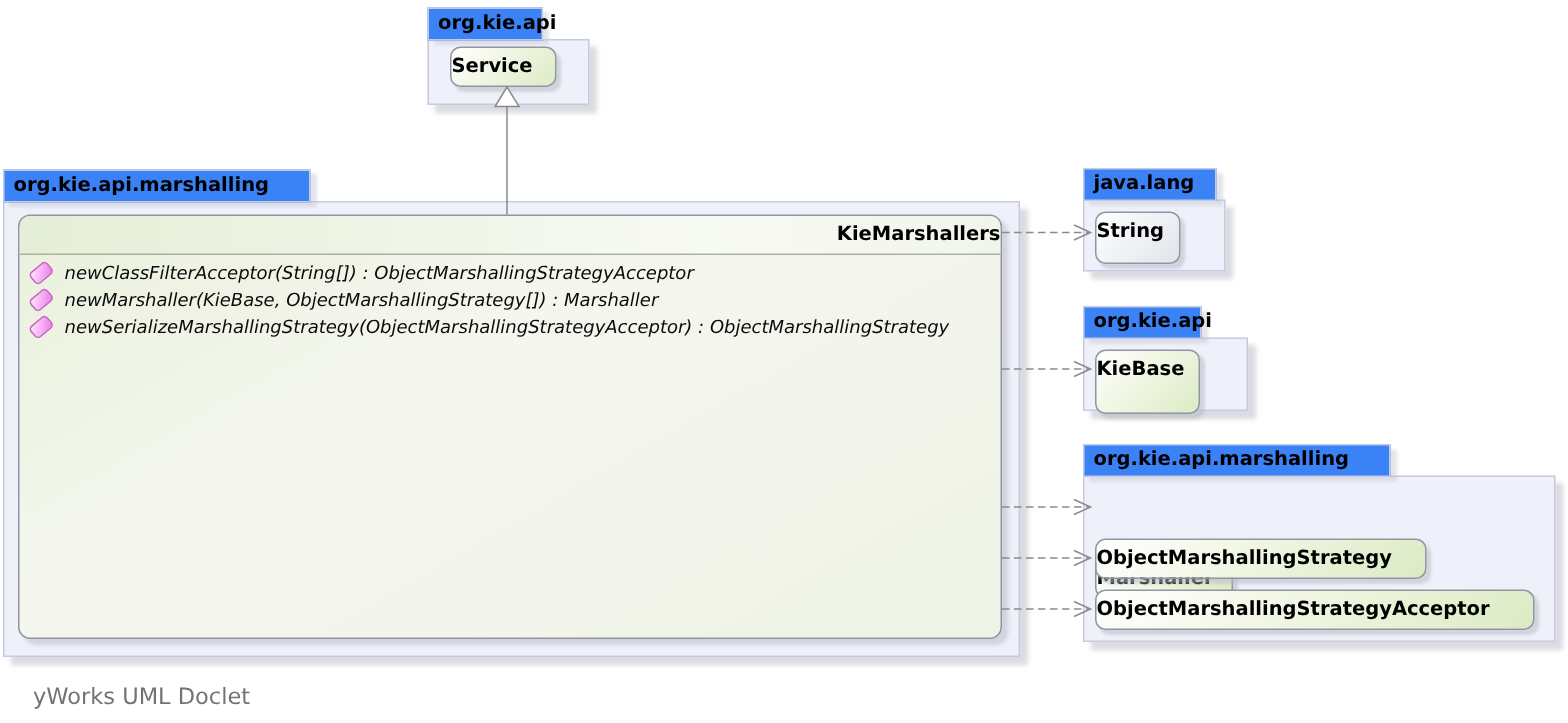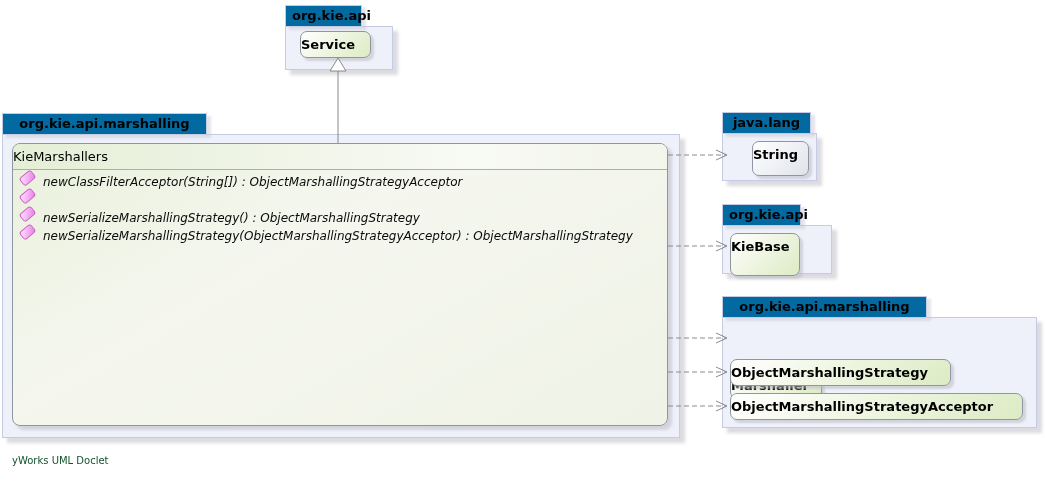--- a/index.html
+++ b/index.html
@@ -5,26 +5,25 @@
   html,body{margin:0;padding:0;background:#ffffff;}
   #stage{
     position:relative; width:1045px; height:482px; overflow:hidden;
     background:#ffffff;
     font-family:"DejaVu Sans","Liberation Sans",sans-serif;
     color:#000;
   }
   
   .pkg-tab{
     position:absolute; box-sizing:border-box;
-    background:#0369a1; border:1px solid #c5cbe3;
+    background:#3b82f6; border:1px solid #c5cbe3;
     font-size:13px; font-weight:bold; line-height:20px;
     padding:0 6px; white-space:nowrap;
     box-shadow:4px 3px 2px rgba(195,195,208,.45);
     z-index:2;
-    text-align:center;
   }
   .pkg-body{
     position:absolute; box-sizing:border-box;
     background:#eff1fa; border:1px solid #c5cbe3;
     box-shadow:5px 5px 3px rgba(190,190,200,.55);
     z-index:1;
   }
   
   .cls-chip{
     position:absolute; box-sizing:border-box;
@@ -40,45 +39,45 @@
   }
   
   .cls-big{
     position:absolute; box-sizing:border-box;
     border:1px solid #8f969f; border-radius:8px;
     background:linear-gradient(150deg,#e9f0db 0%,#f5f7ef 40%,#eff2e6 100%);
     box-shadow:4px 4px 3px rgba(185,185,195,.55);
     z-index:3; overflow:hidden;
   }
   .cls-big-title{
-    height:25px; line-height:25px; text-align:left;
-    font-size:13px; font-weight:normal;
+    height:25px; line-height:25px; text-align:right;
+    font-size:13px; font-weight:bold;
     border-bottom:1px solid #a9b0a4;
     background:linear-gradient(to right,#e5eed6 0%,#f8faf4 70%,#f2f5ea 100%);
     cursor:pointer;
   }
   .method-row{
-    height:18px; line-height:18px; display:flex; align-items:flex-start;
+    height:18px; line-height:18px; display:flex; align-items:center;
     padding-left:7px; white-space:nowrap; cursor:pointer;
   }
   .method-row .mtxt{
     font-size:12px; font-style:italic; color:#0a0a0a;
   }
   .method-icon{
     display:inline-block; width:13px; height:8px; margin-right:8px; flex:0 0 13px;
     border:1px solid #c95fc9; border-radius:3px;
     background:linear-gradient(135deg,#fde4fc 0%,#f5aef3 55%,#e87ae8 100%);
     transform:rotate(-40deg);
   }
   
   #wires{position:absolute; left:0; top:0; z-index:4; pointer-events:none;}
   
   .footer-credit{
-    position:absolute; left:12px; top:455px;
-    font-size:10px; color:#14532d; z-index:2;
+    position:absolute; left:22px; top:455px;
+    font-size:15px; color:#737373; z-index:2;
   }
 </style>
 </head>
 <body>
 
 <div id="stage">
 
   <div class="pkg-tab" style="left:285px;top:5px;width:77px;height:22px;">org.kie.api</div>
   <div class="pkg-body" style="left:285px;top:26px;width:108px;height:44px;"></div>
   <div class="cls-chip" style="left:300px;top:31px;width:71px;height:27px;">Service</div>
@@ -88,35 +87,32 @@
 
   <div class="cls-big" style="left:12px;top:143px;width:656px;height:283px;">
     <div class="cls-big-title">KieMarshallers</div>
     <div style="padding-top:3px;">
       <div class="method-row">
         <span class="method-icon"></span>
         <span class="mtxt">newClassFilterAcceptor(String[]) : ObjectMarshallingStrategyAcceptor</span>
       </div>
       <div class="method-row">
         <span class="method-icon"></span>
-      </div>
-      <div class="method-row">
-        <span class="method-icon"></span>
-        <span class="mtxt">newSerializeMarshallingStrategy() : ObjectMarshallingStrategy</span>
+        <span class="mtxt">newMarshaller(KieBase, ObjectMarshallingStrategy[]) : Marshaller</span>
       </div>
       <div class="method-row">
         <span class="method-icon"></span>
         <span class="mtxt">newSerializeMarshallingStrategy(ObjectMarshallingStrategyAcceptor) : ObjectMarshallingStrategy</span>
       </div>
     </div>
   </div>
 
   <div class="pkg-tab" style="left:722px;top:112px;width:89px;height:22px;">java.lang</div>
   <div class="pkg-body" style="left:722px;top:133px;width:95px;height:48px;"></div>
-  <div class="cls-chip gray" style="left:752px;top:141px;width:57px;height:35px;">String</div>
+  <div class="cls-chip gray" style="left:730px;top:141px;width:57px;height:35px;">String</div>
 
   <div class="pkg-tab" style="left:722px;top:204px;width:79px;height:22px;">org.kie.api</div>
   <div class="pkg-body" style="left:722px;top:225px;width:110px;height:49px;"></div>
   <div class="cls-chip" style="left:730px;top:233px;width:70px;height:43px;">KieBase</div>
 
   <div class="pkg-tab" style="left:722px;top:296px;width:205px;height:22px;">org.kie.api.marshalling</div>
   <div class="pkg-body" style="left:722px;top:317px;width:315px;height:111px;"></div>
   <div class="cls-chip" style="left:730px;top:325px;width:92px;height:27px;margin-top:47px;">Marshaller</div>
   <div class="cls-chip" style="left:730px;top:359px;width:221px;height:27px;">ObjectMarshallingStrategy</div>
   <div class="cls-chip" style="left:730px;top:393px;width:293px;height:27px;">ObjectMarshallingStrategyAcceptor</div>

